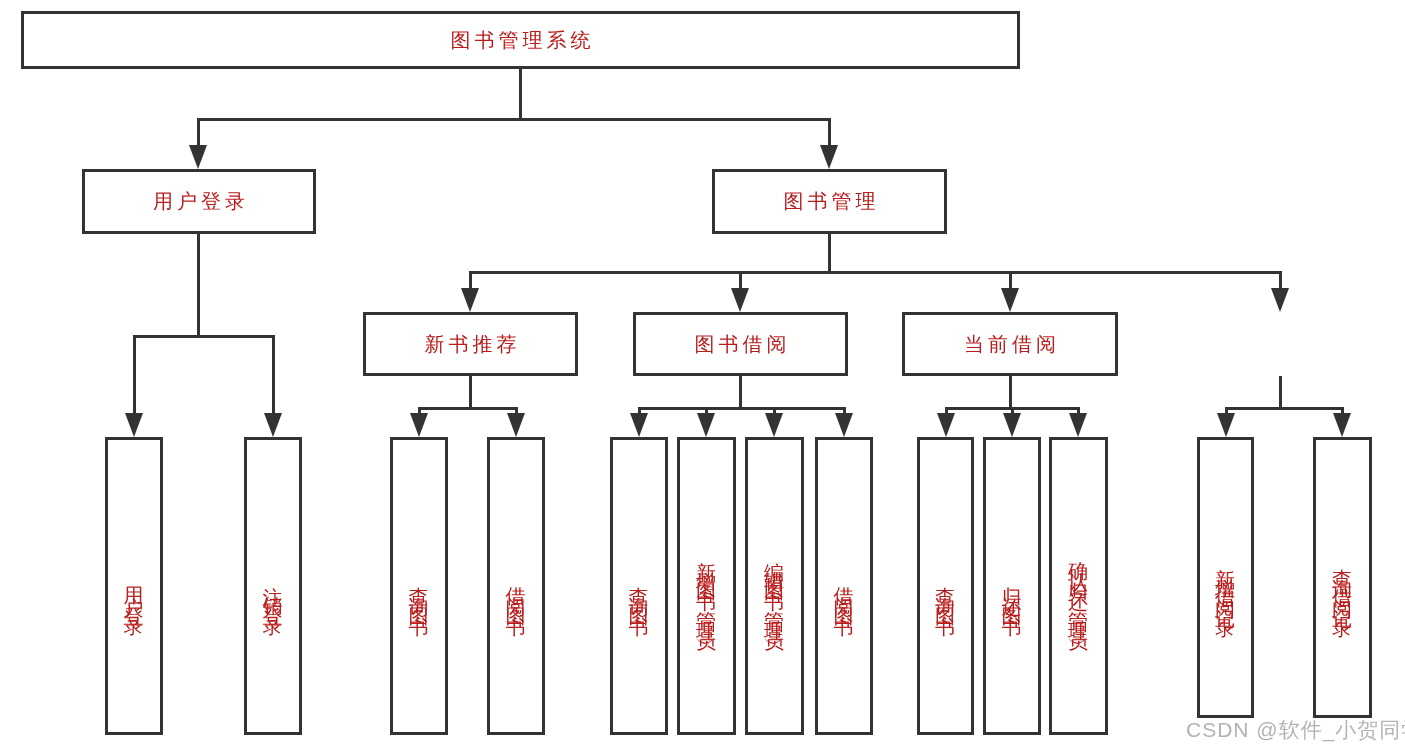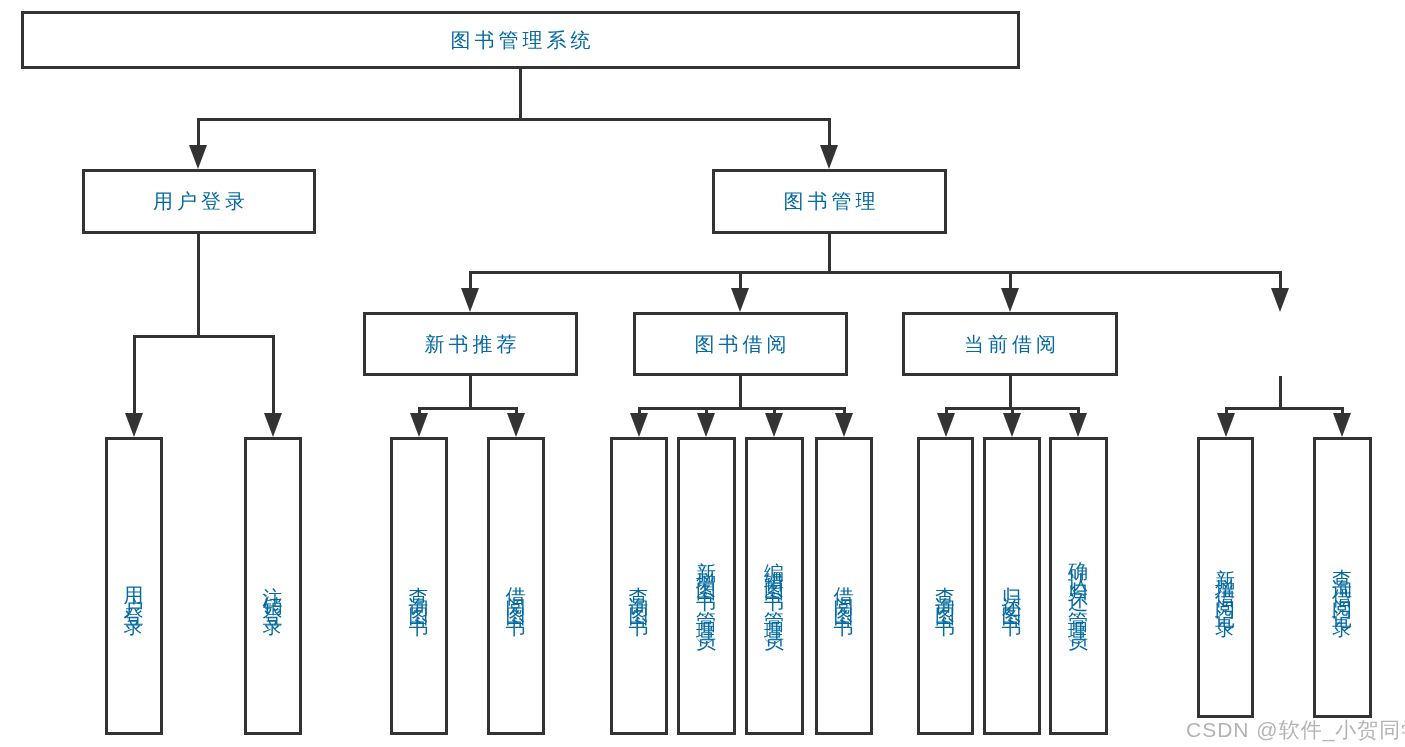--- a/index.html
+++ b/index.html
@@ -2,21 +2,21 @@
 <html><head>
 <meta charset="utf-8">
 <style>
   html,body { margin:0; padding:0; background:#ffffff; }
   #canvas {
     position:relative; width:1405px; height:747px; background:#ffffff;
     font-family:"Liberation Sans", sans-serif; overflow:hidden;
   }
   .box {
     position:absolute; box-sizing:border-box;
-    border:3px solid #333333; background:#ffffff; color:#0369a1;
+    border:3px solid #333333; background:#ffffff; color:#b91c1c;
     display:flex; align-items:center; justify-content:center;
   }
   .box.h { font-size:20px; letter-spacing:4px; white-space:nowrap; }
   .box.h .lbl { transform:translateX(2px); }
   .box.v { font-size:20px; }
   .box.v .lbl {
     writing-mode:vertical-rl; text-orientation:mixed;
     letter-spacing:10px; line-height:1; transform:translateY(5px);
   }
   .vline { position:absolute; width:3px; background:#333333; }

